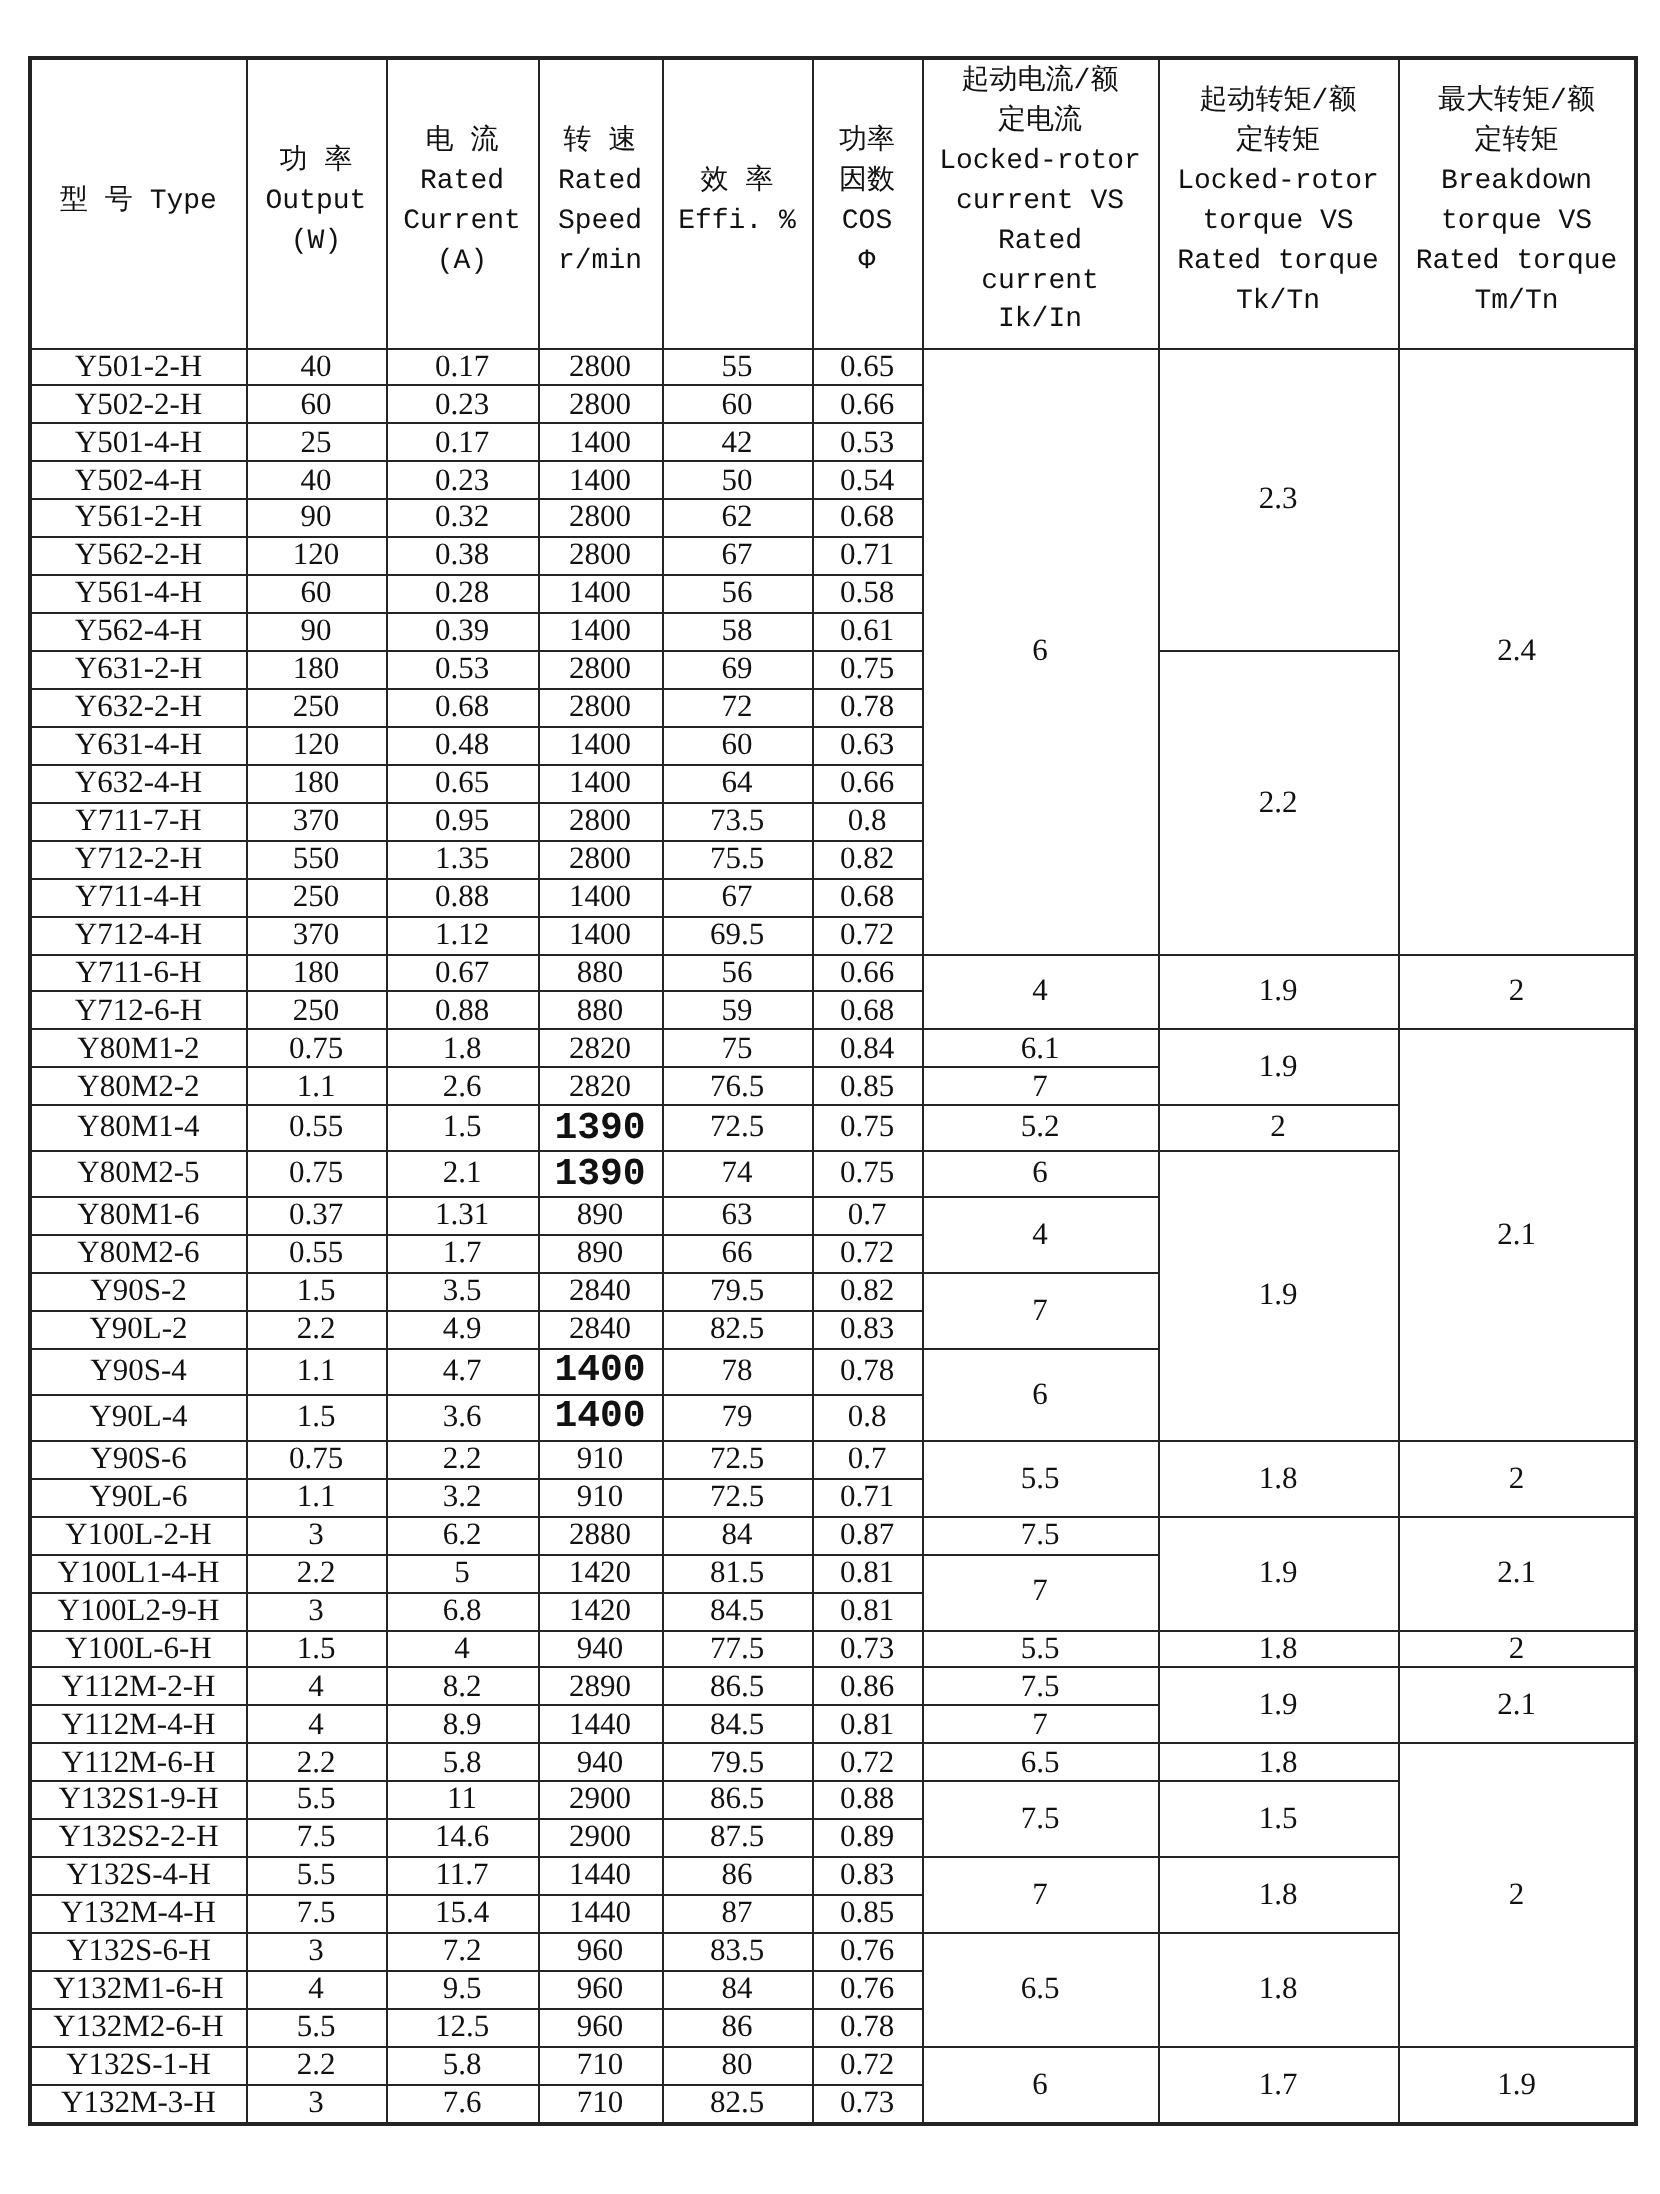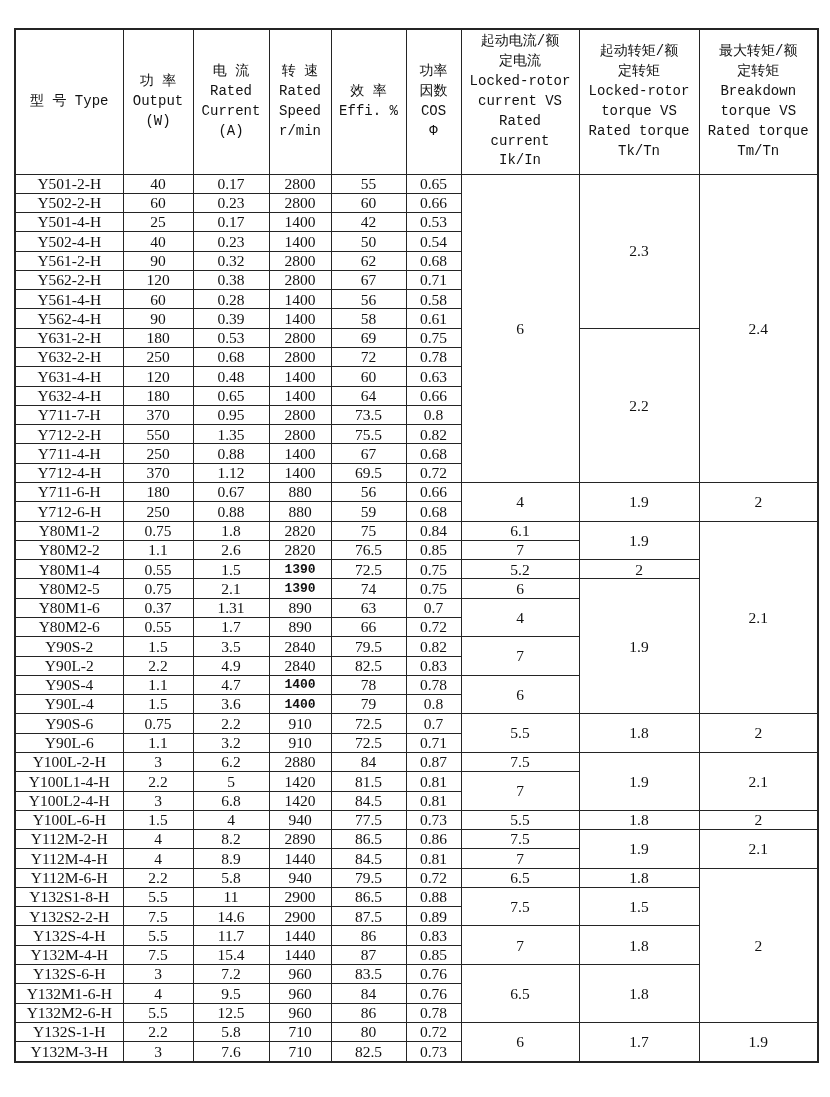--- a/index.html
+++ b/index.html
@@ -43,21 +43,21 @@
     line-height: 1.42;
     white-space: pre-line;
   }
   table.spec td {
     font-family: "Liberation Serif", "DejaVu Serif", serif;
     font-size: 15.5px;
     line-height: 1;
   }
   table.spec td.alt-num {
     font-family: "Liberation Mono", "DejaVu Sans Mono", monospace;
-    font-size: 13px;
+    font-size: 19px;
     font-weight: bold;
   }
   
   col.c-type    { width: 108px; }
   col.c-output  { width: 70px; }
   col.c-current { width: 76px; }
   col.c-speed   { width: 62px; }
   col.c-effi    { width: 75px; }
   col.c-cos     { width: 55px; }
   col.c-ik      { width: 118px; }
@@ -397,21 +397,21 @@
         <tr>
           <td>Y100L1-4-H</td>
           <td>2.2</td>
           <td>5</td>
           <td>1420</td>
           <td>81.5</td>
           <td>0.81</td>
           <td rowspan="2">7</td>
         </tr>
         <tr>
-          <td>Y100L2-4-H</td>
+          <td>Y100L2-9-H</td>
           <td>3</td>
           <td>6.8</td>
           <td>1420</td>
           <td>84.5</td>
           <td>0.81</td>
         </tr>
         <tr>
           <td>Y100L-6-H</td>
           <td>1.5</td>
           <td>4</td>
@@ -447,21 +447,21 @@
           <td>2.2</td>
           <td>5.8</td>
           <td>940</td>
           <td>79.5</td>
           <td>0.72</td>
           <td rowspan="1">6.5</td>
           <td rowspan="1">1.8</td>
           <td rowspan="8">2</td>
         </tr>
         <tr>
-          <td>Y132S1-8-H</td>
+          <td>Y132S1-9-H</td>
           <td>5.5</td>
           <td>11</td>
           <td>2900</td>
           <td>86.5</td>
           <td>0.88</td>
           <td rowspan="2">7.5</td>
           <td rowspan="2">1.5</td>
         </tr>
         <tr>
           <td>Y132S2-2-H</td>

